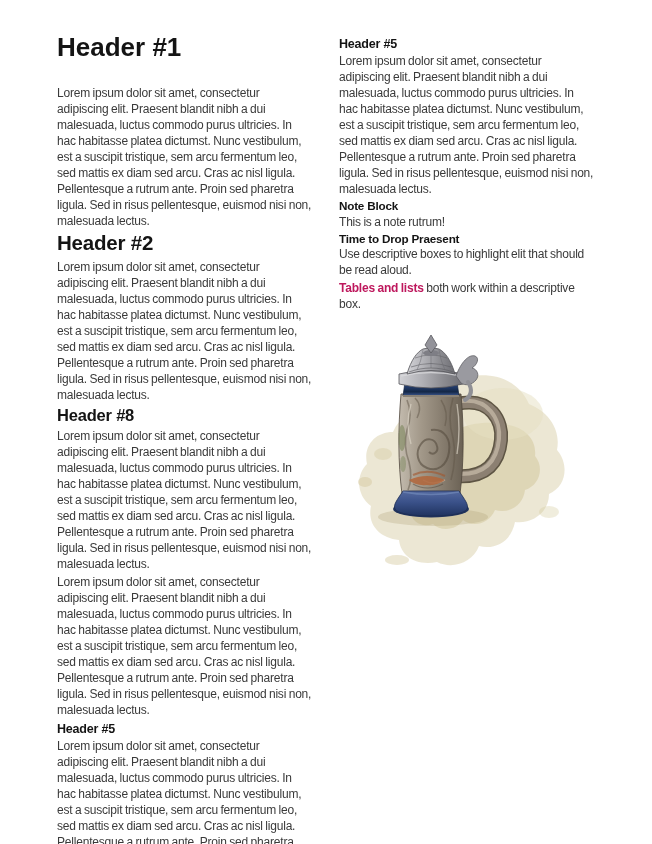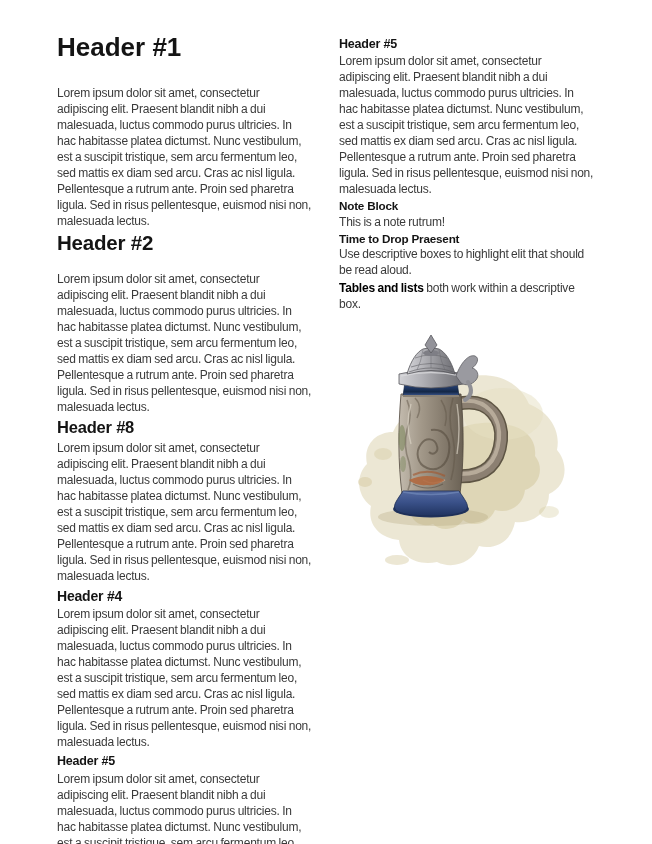--- a/index.html
+++ b/index.html
@@ -12,42 +12,41 @@
   }
   .page { display: flex; gap: 26px; padding: 33px 58px 10px 57px; }
   .col { width: 256px; flex: 0 0 256px; }
   p {
     font-size: 12px; line-height: 16px;
     letter-spacing: -0.2px; word-spacing: -0.6px;
     margin: 0 0 2px 0; color: #3a3a3a;
   }
   h1,h2,h3,h4,h5,h6 { color: #141414; margin: 0; font-weight: bold; }
   h1 { font-size: 26px;   line-height: 1.12; margin: 0 0 23px 0; }
-  h2 { font-size: 20.5px; line-height: 1.12; margin: 3px 0 16px 0; letter-spacing: -0.2px; }
+  h2 { font-size: 20.5px; line-height: 1.12; margin: 3px 0 4px 0; letter-spacing: -0.2px; }
   h3 { font-size: 16.5px; line-height: 1.15; margin: 3px 0 3px 0; letter-spacing: -0.2px; }
   h4 { font-size: 14px;   line-height: 1.15; margin: 4px 0 2px 0; letter-spacing: -0.2px; }
   h5 { font-size: 12.5px; line-height: 1.15; margin: 4px 0 2px 0; letter-spacing: -0.2px; }
   h6 { font-size: 11.7px; line-height: 1.15; margin: 2px 0 1px 0; letter-spacing: -0.2px; }
   .first-heading { margin-top: 4px; }
-  strong { color: #000000; }
+  strong { color: #be185d; }
   figure { margin: 22px 0 0 14px; width: 220px; height: 240px; padding: 0; }
 </style>
 </head>
 <body>
 
 <div class="page">
 
   <div class="col">
     <h1>Header #1</h1>
     <p>Lorem ipsum dolor sit amet, consectetur adipiscing elit. Praesent blandit nibh a dui malesuada, luctus commodo purus ultricies. In hac habitasse platea dictumst. Nunc vestibulum, est a suscipit tristique, sem arcu fermentum leo, sed mattis ex diam sed arcu. Cras ac nisl ligula. Pellentesque a rutrum ante. Proin sed pharetra ligula. Sed in risus pellentesque, euismod nisi non, malesuada lectus.</p>
     <h2>Header #2</h2>
     <p>Lorem ipsum dolor sit amet, consectetur adipiscing elit. Praesent blandit nibh a dui malesuada, luctus commodo purus ultricies. In hac habitasse platea dictumst. Nunc vestibulum, est a suscipit tristique, sem arcu fermentum leo, sed mattis ex diam sed arcu. Cras ac nisl ligula. Pellentesque a rutrum ante. Proin sed pharetra ligula. Sed in risus pellentesque, euismod nisi non, malesuada lectus.</p>
     <h3>Header #8</h3>
     <p>Lorem ipsum dolor sit amet, consectetur adipiscing elit. Praesent blandit nibh a dui malesuada, luctus commodo purus ultricies. In hac habitasse platea dictumst. Nunc vestibulum, est a suscipit tristique, sem arcu fermentum leo, sed mattis ex diam sed arcu. Cras ac nisl ligula. Pellentesque a rutrum ante. Proin sed pharetra ligula. Sed in risus pellentesque, euismod nisi non, malesuada lectus.</p>
-    <h4>Header #4</h4>
     <p>Lorem ipsum dolor sit amet, consectetur adipiscing elit. Praesent blandit nibh a dui malesuada, luctus commodo purus ultricies. In hac habitasse platea dictumst. Nunc vestibulum, est a suscipit tristique, sem arcu fermentum leo, sed mattis ex diam sed arcu. Cras ac nisl ligula. Pellentesque a rutrum ante. Proin sed pharetra ligula. Sed in risus pellentesque, euismod nisi non, malesuada lectus.</p>
     <h5>Header #5</h5>
     <p>Lorem ipsum dolor sit amet, consectetur adipiscing elit. Praesent blandit nibh a dui malesuada, luctus commodo purus ultricies. In hac habitasse platea dictumst. Nunc vestibulum, est a suscipit tristique, sem arcu fermentum leo, sed mattis ex diam sed arcu. Cras ac nisl ligula. Pellentesque a rutrum ante. Proin sed pharetra ligula. Sed in risus pellentesque, euismod nisi non, malesuada lectus.</p>
   </div>
 
   <div class="col">
     <h5 class="first-heading">Header #5</h5>
     <p>Lorem ipsum dolor sit amet, consectetur adipiscing elit. Praesent blandit nibh a dui malesuada, luctus commodo purus ultricies. In hac habitasse platea dictumst. Nunc vestibulum, est a suscipit tristique, sem arcu fermentum leo, sed mattis ex diam sed arcu. Cras ac nisl ligula. Pellentesque a rutrum ante. Proin sed pharetra ligula. Sed in risus pellentesque, euismod nisi non, malesuada lectus.</p>
     <h6>Note Block</h6>
     <p>This is a note rutrum!</p>

